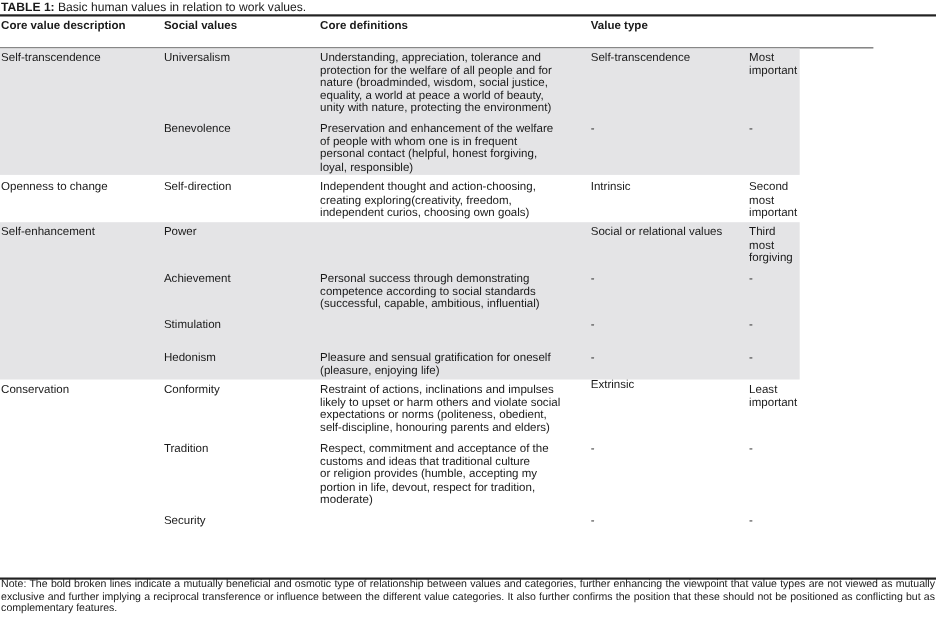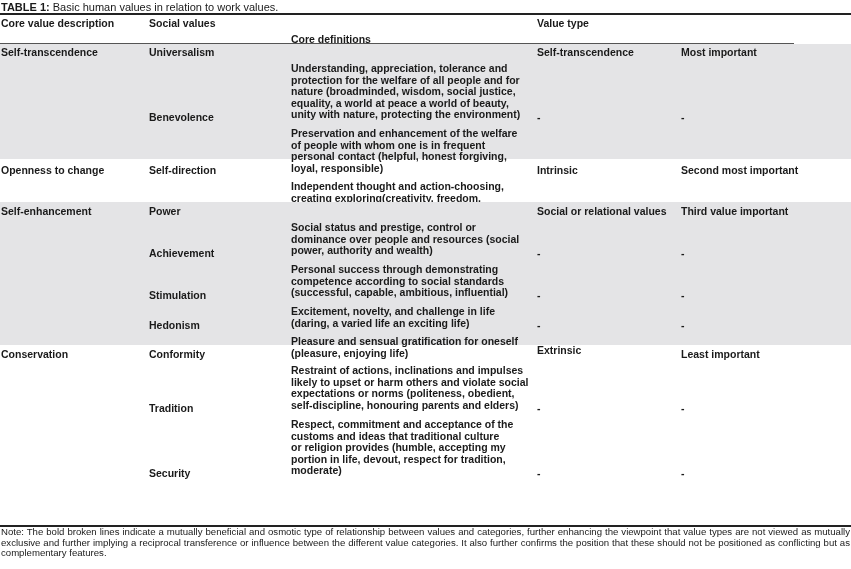--- a/index.html
+++ b/index.html
@@ -15,28 +15,28 @@
   .caption b { font-weight: bold; }
   .rule-top {
     position: absolute; left: 0; top: 13px; width: 851px; height: 2px; background: #222;
   }
   .hdr {
     position: absolute; top: 15px; left: 0; width: 794px; height: 28px;
     border-bottom: 1px solid #555;
     font-weight: bold; font-size: 10.5px; line-height: 12px;
   }
   .hdr .c { position: absolute; top: 2px; }
-  .group { position: absolute; left: 0; width: 851px; font-weight: bold; }
+  .group { position: absolute; left: 0; width: 727px; }
   .group.shade { background: #e4e4e6; }
   .cell {
     position: absolute; font-size: 10.5px; line-height: 11.6px; white-space: pre-line;
   }
   .c0 { left: 1px; }
   .c1 { left: 149px; }
-  .c2 { left: 291px; width: 240px; margin-top: 16px; }
+  .c2 { left: 291px; width: 240px; }
   .c3 { left: 537px; }
   .c4 { left: 681px; }
   .rule-bottom {
     position: absolute; left: 0; top: 525px; width: 851px; height: 2px; background: #222;
   }
   .footer {
     position: absolute; left: 1px; top: 527px; width: 849px;
     font-size: 9.6px; line-height: 10.6px; text-align: justify;
   }
   .footer i { font-style: italic; }
@@ -80,36 +80,31 @@
   <div class="cell c2" style="top:5px">Independent thought and action-choosing,
 creating exploring(creativity, freedom,
 independent curios, choosing own goals)</div>
   <div class="cell c3" style="top:5px">Intrinsic</div>
   <div class="cell c4" style="top:5px">Second most important</div>
 </div>
 
 <div class="group shade" style="top:202px; height:143px">
   <div class="cell c0" style="top:4px">Self-enhancement</div>
   <div class="cell c1" style="top:4px">Power</div>
-  <div class="cell c2" style="top:4px">Social status and prestige, control or
-dominance over people and resources (social
-power, authority and wealth)</div>
   <div class="cell c3" style="top:4px">Social or relational values</div>
-  <div class="cell c4" style="top:4px">Third value important</div>
+  <div class="cell c4" style="top:4px">Third most forgiving</div>
 
   <div class="cell c1" style="top:46px">Achievement</div>
   <div class="cell c2" style="top:46px">Personal success through demonstrating
 competence according to social standards
 (successful, capable, ambitious, influential)</div>
   <div class="cell c3" style="top:46px">-</div>
   <div class="cell c4" style="top:46px">-</div>
 
   <div class="cell c1" style="top:88px">Stimulation</div>
-  <div class="cell c2" style="top:88px">Excitement, novelty, and challenge in life
-(daring, a varied life an exciting life)</div>
   <div class="cell c3" style="top:88px">-</div>
   <div class="cell c4" style="top:88px">-</div>
 
   <div class="cell c1" style="top:118px">Hedonism</div>
   <div class="cell c2" style="top:118px">Pleasure and sensual gratification for oneself
 (pleasure, enjoying life)</div>
   <div class="cell c3" style="top:118px">-</div>
   <div class="cell c4" style="top:118px">-</div>
 </div>
 

